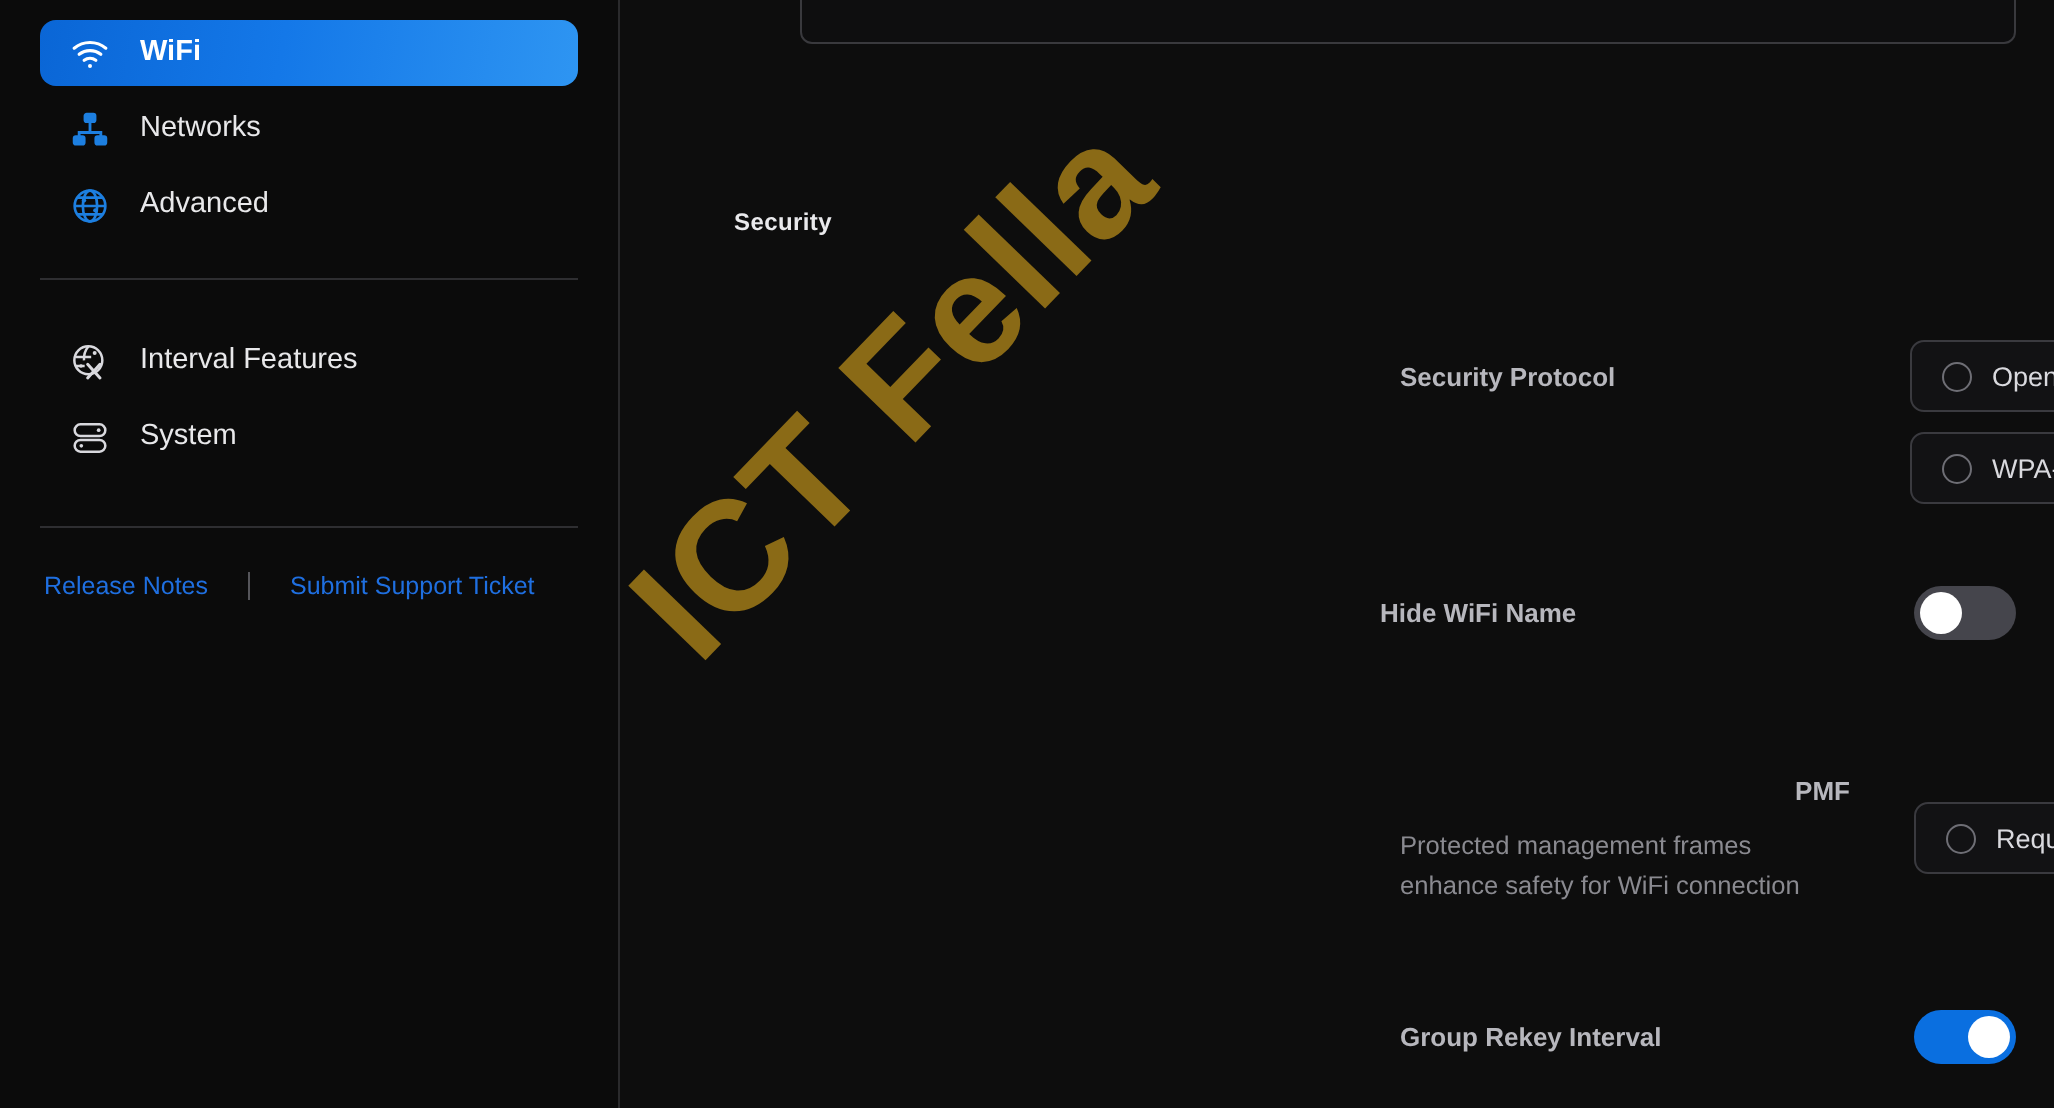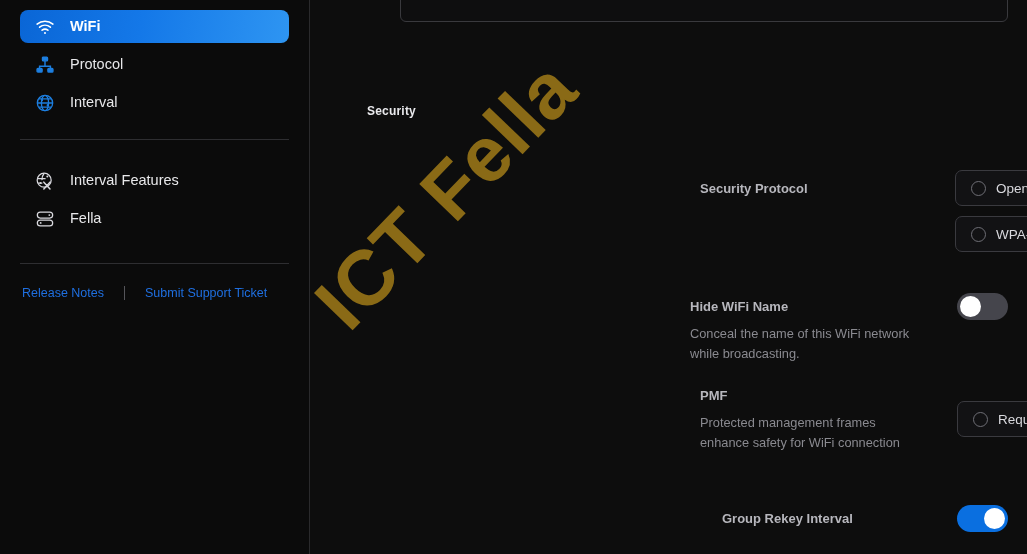--- a/index.html
+++ b/index.html
@@ -125,20 +125,21 @@
 
   
   .row { position: absolute; display: flex; }
 
   .row-label {
     font-size: 13px;
     font-weight: 700;
     color: #b7b7bd;
     line-height: 1.25;
     white-space: nowrap;
+    text-align: right;
   }
   .row-desc {
     margin-top: 9px;
     font-size: 12.8px;
     font-weight: 400;
     color: #8a8a90;
     line-height: 1.55;
     max-width: 225px;
   }
 
@@ -234,34 +235,34 @@
 
     <div class="nav-item">
       <span class="nav-icon">
         <svg width="20" height="20" viewBox="0 0 24 24" fill="none" stroke="#1d7fe0" stroke-width="1.7">
           <rect x="9" y="2.5" width="6" height="4.5" rx="1" fill="#1d7fe0"></rect>
           <rect x="2.5" y="16" width="6" height="4.5" rx="1" fill="#1d7fe0"></rect>
           <rect x="15.5" y="16" width="6" height="4.5" rx="1" fill="#1d7fe0"></rect>
           <path d="M12 7v4M5.5 16v-2.5h13V16M12 11v2.5"></path>
         </svg>
       </span>
-      <span class="nav-label">Protocol</span>
+      <span class="nav-label">Networks</span>
     </div>
 
     <div class="nav-item">
       <span class="nav-icon">
         <svg width="20" height="20" viewBox="0 0 24 24" fill="none" stroke="#1d7fe0" stroke-width="1.6">
           <circle cx="12" cy="12" r="9.2"></circle>
           <ellipse cx="12" cy="12" rx="4.3" ry="9.2"></ellipse>
           <path d="M3 12h18M4.6 7h14.8M4.6 17h14.8"></path>
           <circle cx="8.4" cy="8.6" r="1.3" fill="#1d7fe0" stroke="none"></circle>
           <circle cx="15.2" cy="14.6" r="1.3" fill="#1d7fe0" stroke="none"></circle>
         </svg>
       </span>
-      <span class="nav-label">Interval</span>
+      <span class="nav-label">Advanced</span>
     </div>
 
     <div class="nav-sep"></div>
 
 
 
     <div class="nav-item">
       <span class="nav-icon">
         <svg width="20" height="20" viewBox="0 0 24 24" fill="none" stroke="#d9d9de" stroke-width="1.5">
           <circle cx="11" cy="11" r="8.4"></circle>
@@ -276,21 +277,21 @@
 
     <div class="nav-item">
       <span class="nav-icon">
         <svg width="20" height="20" viewBox="0 0 24 24" fill="none" stroke="#d9d9de" stroke-width="1.5">
           <rect x="2.8" y="3.8" width="18.4" height="7" rx="3.5"></rect>
           <rect x="2.8" y="13.2" width="18.4" height="7" rx="3.5"></rect>
           <circle cx="17.2" cy="7.3" r="1.1" fill="#d9d9de" stroke="none"></circle>
           <circle cx="6.8" cy="16.7" r="1.1" fill="#d9d9de" stroke="none"></circle>
         </svg>
       </span>
-      <span class="nav-label">Fella</span>
+      <span class="nav-label">System</span>
     </div>
 
     <div class="nav-sep" style="margin:28px 0 22px 0;"></div>
 
 
     <div class="sb-links">
       <a>Release Notes</a>
       <span class="sb-divider"></span>
       <a>Submit Support Ticket</a>
     </div>
@@ -322,21 +323,20 @@
         <div class="chip">
           <span class="radio"></span>
           <span>WPA-3</span>
         </div>
 
       </div>
     </div>
 
     <div class="row" style="left:380px; top:299px; display:block;">
       <div class="row-label">Hide WiFi Name</div>
-      <div class="row-desc">Conceal the name of this WiFi network while broadcasting.</div>
     </div>
     <div class="opt-area" style="left:647px; top:293px;">
       <div class="toggle">
         <span class="knob"></span>
       </div>
     </div>
 
     <div class="row" style="left:390px; top:388px; display:block;">
       <div class="row-label">PMF</div>
       <div class="row-desc">Protected management frames enhance safety for WiFi connection</div>
@@ -344,21 +344,21 @@
     <div class="opt-area" style="left:647px; top:401px;">
       <div class="opt-row">
         <div class="chip">
           <span class="radio"></span>
           <span>Required</span>
         </div>
 
       </div>
     </div>
 
-    <div class="row" style="left:412px; top:511px;">
+    <div class="row" style="left:390px; top:511px;">
       <div class="row-label">Group Rekey Interval</div>
     </div>
     <div class="opt-area" style="left:647px; top:505px;">
       <div class="toggle on">
         <span class="knob"></span>
       </div>
     </div>
 
   </section>
 </div>

